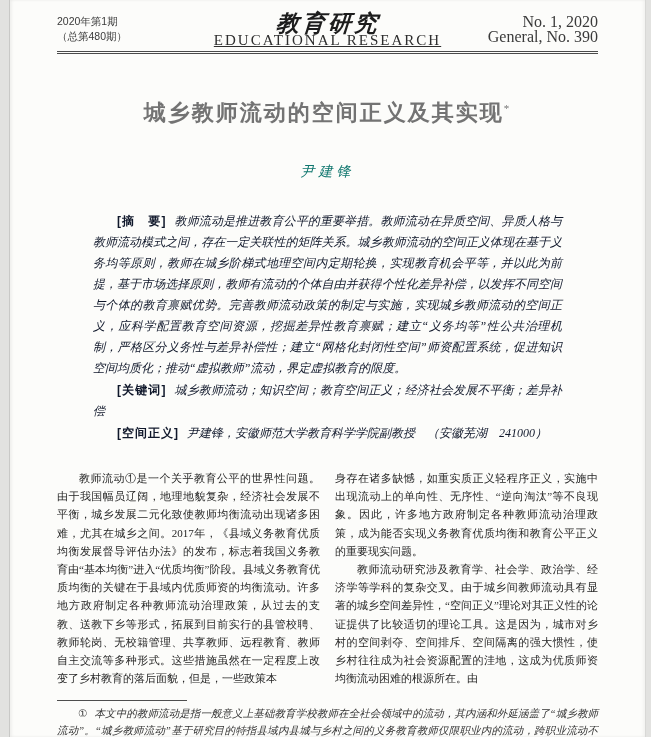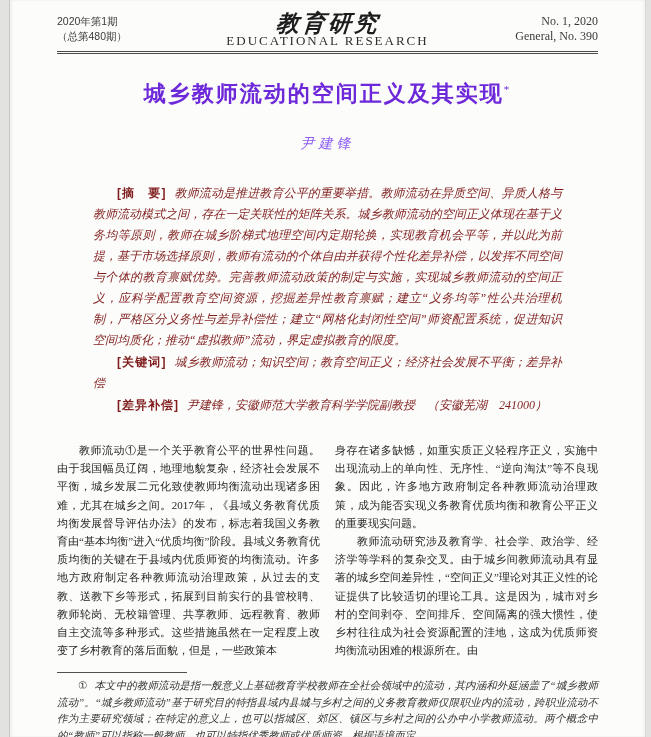--- a/index.html
+++ b/index.html
@@ -30,49 +30,50 @@
   }
   .jheader .center{
     position:absolute;left:0;right:0;top:0;text-align:center;
   }
   .logo-cn{
     font-size:23px;font-weight:bold;font-style:italic;
     letter-spacing:3px;line-height:22px;color:#1d1d1d;
     transform:skewX(-4deg);display:inline-block;
   }
   .logo-en{
-    font-size:13px;letter-spacing:2px;line-height:11px;color:#2e2e2e;
+    font-size:15px;letter-spacing:2px;line-height:11px;color:#2e2e2e;
     font-family:"Liberation Serif","DejaVu Serif",serif;
+    text-decoration:underline;
   }
   .jheader .right{
     position:absolute;right:0;top:1px;text-align:right;
-    font-size:12px;line-height:15px;color:#3a3a3a;
+    font-size:16px;line-height:15px;color:#3a3a3a;
     font-family:"Liberation Serif","DejaVu Serif",serif;
   }
   .header-rule{
     margin-top:4px;
     border-bottom:3px double #4b4b4b;
   }
 
   
   .title{
-    margin:25px 0 0 0;text-align:center;
-    font-size:22px;font-weight:bold;letter-spacing:2px;color:#6d28d9;
+    margin:44px 0 0 0;text-align:center;
+    font-size:22px;font-weight:bold;letter-spacing:2px;color:#737373;
   }
   .title sup{font-size:11px;font-weight:normal;}
   .author{
-    margin-top:26px;text-align:center;
-    font-size:14px;font-style:italic;letter-spacing:4px;color:#8b5cf6;
+    margin-top:35px;text-align:center;
+    font-size:14px;font-style:italic;letter-spacing:4px;color:#0f766e;
   }
 
   
   .front-matter{margin:30px 36px 0 36px;}
   .front-matter p{
     margin:0;font-size:12px;line-height:21px;
-    text-align:justify;font-style:italic;color:#7f1d1d;
+    text-align:justify;font-style:italic;color:#0f172a;
   }
   .front-matter p.first{text-indent:2em;}
   .front-matter .label{
     font-style:normal;font-weight:bold;
     font-family:"Liberation Sans","DejaVu Sans",sans-serif;
     letter-spacing:1px;padding-right:8px;
   }
   .front-matter .kw-line{margin-top:1px;text-indent:2em;}
 
   
@@ -125,21 +126,21 @@
       <div class="author">尹建锋</div>
 
       <div class="front-matter">
         <p class="first">
           <span class="label">[摘　要]</span><span>教师流动是推进教育公平的重要举措。教师流动在异质空间、异质人格与教师流动模式之间，存在一定关联性的矩阵关系。城乡教师流动的空间正义体现在基于义务均等原则，教师在城乡阶梯式地理空间内定期轮换，实现教育机会平等，并以此为前提，基于市场选择原则，教师有流动的个体自由并获得个性化差异补偿，以发挥不同空间与个体的教育禀赋优势。完善教师流动政策的制定与实施，实现城乡教师流动的空间正义，应科学配置教育空间资源，挖掘差异性教育禀赋；建立“义务均等”性公共治理机制，严格区分义务性与差异补偿性；建立“网格化封闭性空间”师资配置系统，促进知识空间均质化；推动“虚拟教师”流动，界定虚拟教育的限度。</span>
         </p>
         <p class="kw-line">
           <span class="label">[关键词]</span><span>城乡教师流动；知识空间；教育空间正义；经济社会发展不平衡；差异补偿</span>
         </p>
         <p class="kw-line">
-          <span class="label">[差异补偿]</span><span>尹建锋，安徽师范大学教育科学学院副教授　（安徽芜湖　241000）</span>
+          <span class="label">[空间正义]</span><span>尹建锋，安徽师范大学教育科学学院副教授　（安徽芜湖　241000）</span>
         </p>
       </div>
 
       <div class="columns">
         <div class="col">
           <p class="indent">教师流动①是一个关乎教育公平的世界性问题。由于我国幅员辽阔，地理地貌复杂，经济社会发展不平衡，城乡发展二元化致使教师均衡流动出现诸多困难，尤其在城乡之间。2017年，《县域义务教育优质均衡发展督导评估办法》的发布，标志着我国义务教育由“基本均衡”进入“优质均衡”阶段。县域义务教育优质均衡的关键在于县域内优质师资的均衡流动。许多地方政府制定各种教师流动治理政策，从过去的支教、送教下乡等形式，拓展到目前实行的县管校聘、教师轮岗、无校籍管理、共享教师、远程教育、教师自主交流等多种形式。这些措施虽然在一定程度上改变了乡村教育的落后面貌，但是，一些政策本</p>
         </div>
         <div class="col">
           <p>身存在诸多缺憾，如重实质正义轻程序正义，实施中出现流动上的单向性、无序性、“逆向淘汰”等不良现象。因此，许多地方政府制定各种教师流动治理政策，成为能否实现义务教育优质均衡和教育公平正义的重要现实问题。</p>
           <p class="indent">教师流动研究涉及教育学、社会学、政治学、经济学等学科的复杂交叉。由于城乡间教师流动具有显著的城乡空间差异性，“空间正义”理论对其正义性的论证提供了比较适切的理论工具。这是因为，城市对乡村的空间剥夺、空间排斥、空间隔离的强大惯性，使乡村往往成为社会资源配置的洼地，这成为优质师资均衡流动困难的根源所在。由</p>

